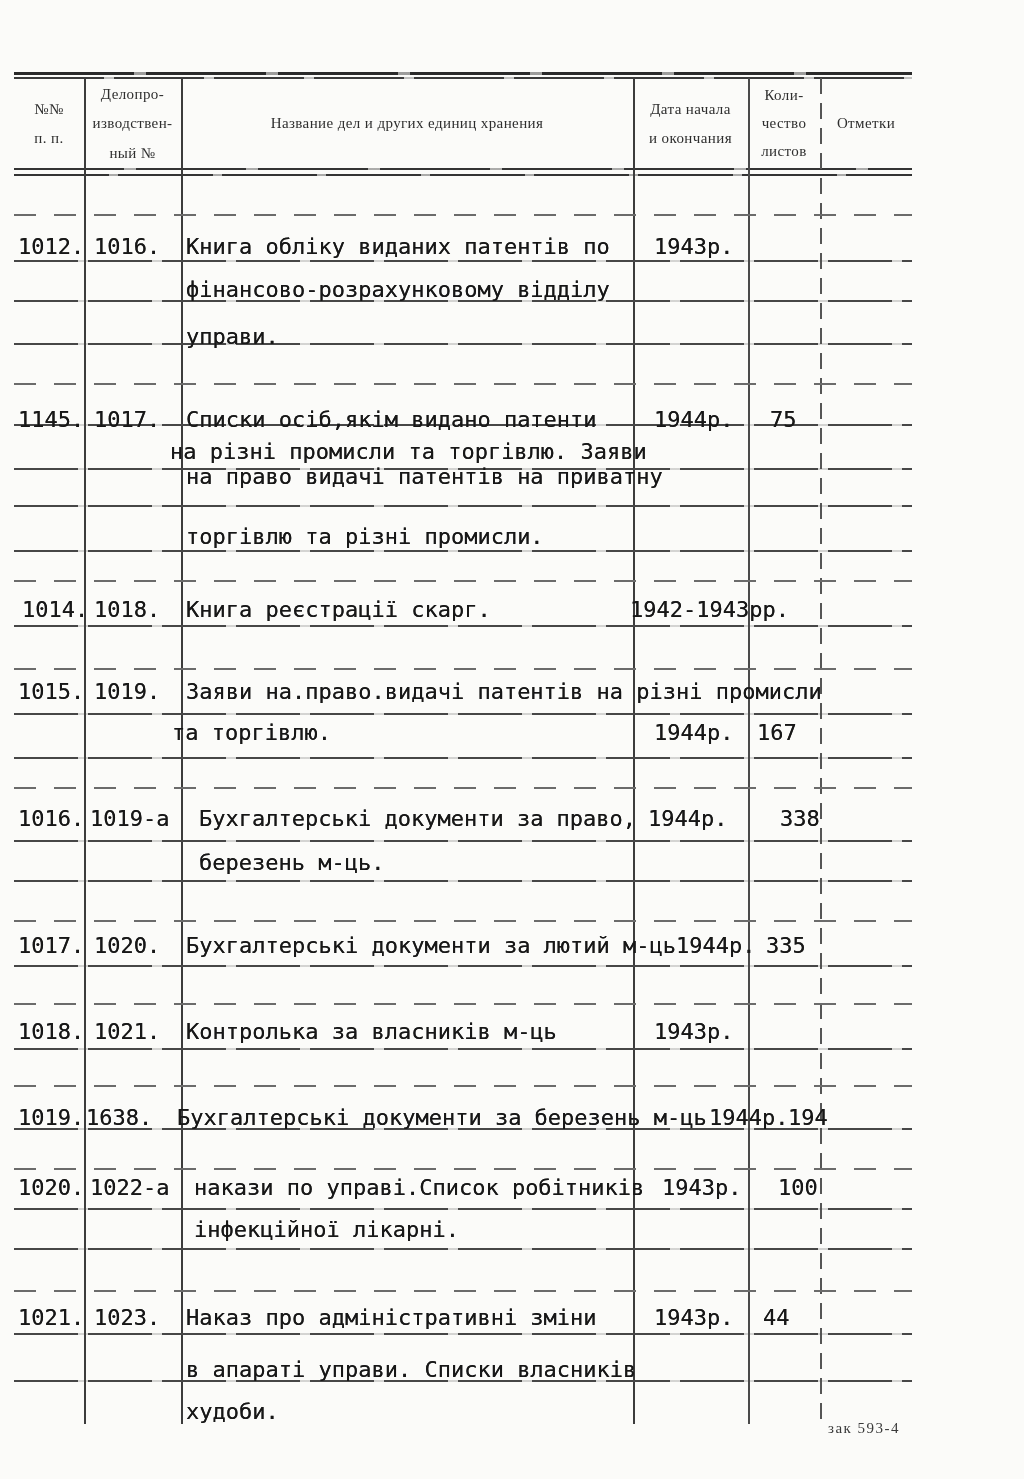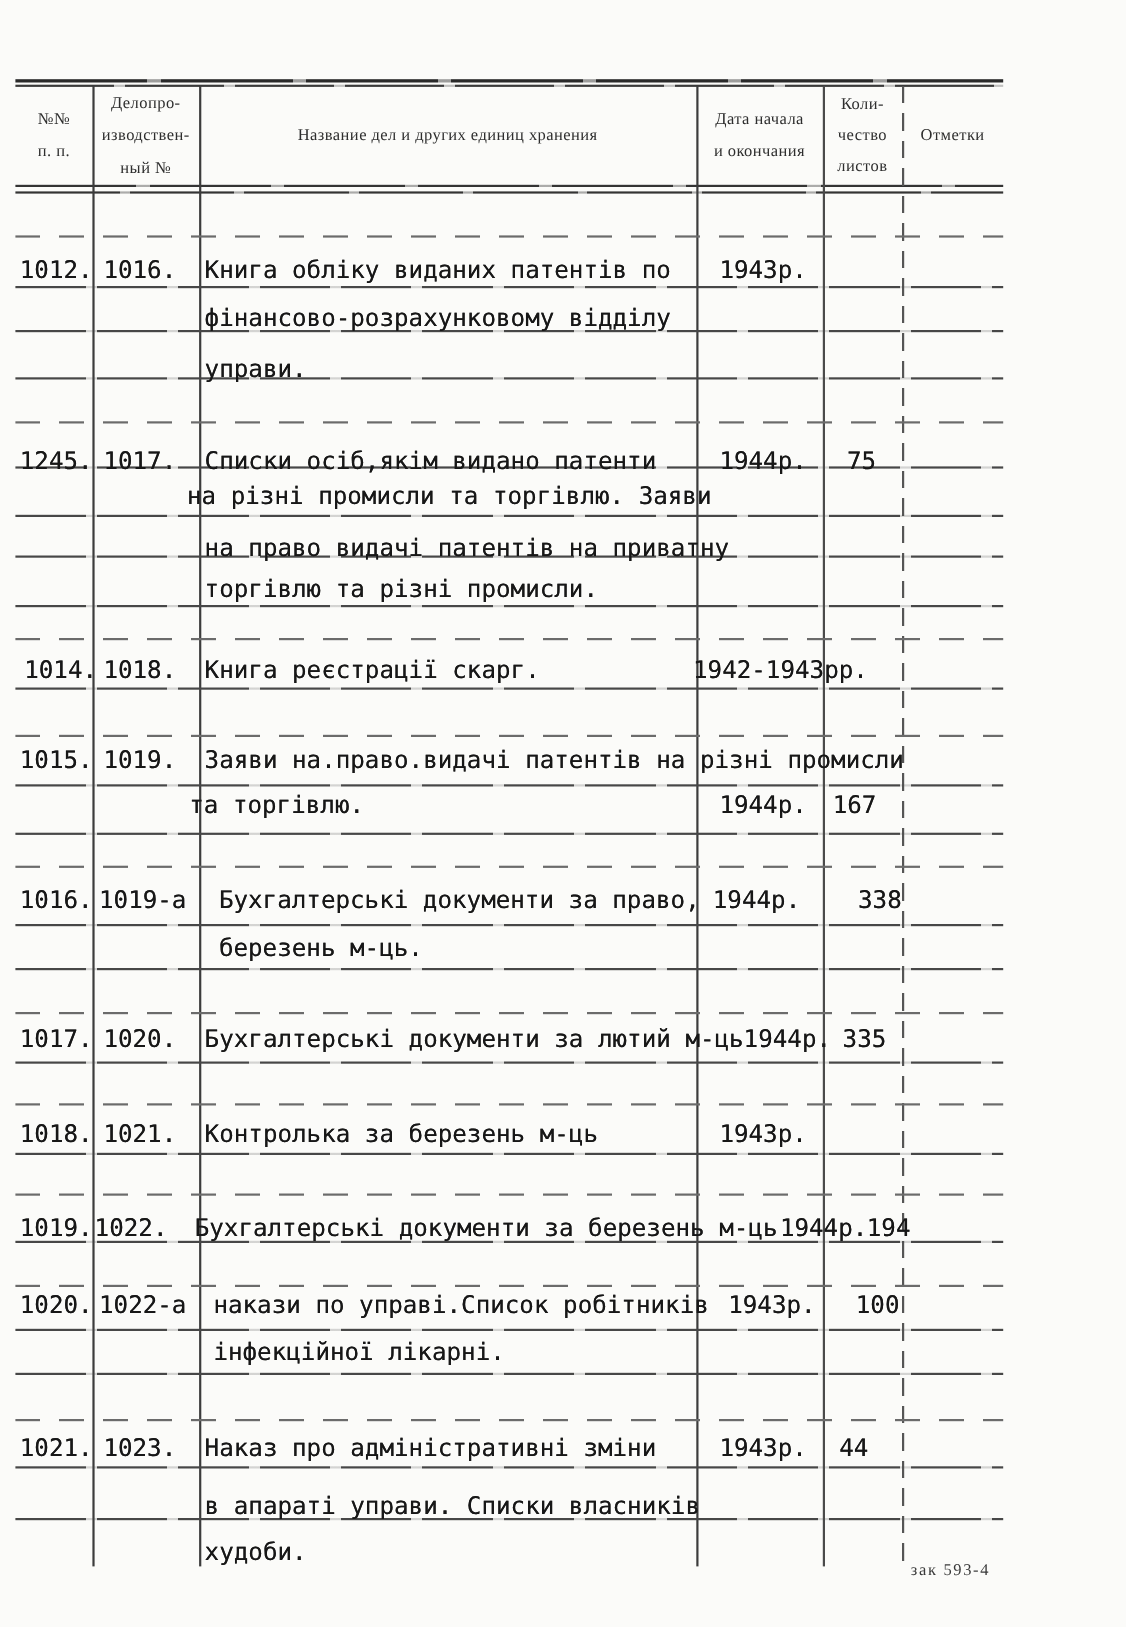--- a/index.html
+++ b/index.html
@@ -99,30 +99,30 @@
       <span style="left:640px">1943р.</span>
     </div>
     <div class="tl" style="top:203px">
       <span style="left:172px">фінансово-розрахунковому відділу</span>
     </div>
     <div class="tl" style="top:250px">
       <span style="left:172px">управи.</span>
     </div>
 
     <div class="tl" style="top:333px">
-      <span style="left:4px">1245.</span>
+      <span style="left:4px">1145.</span>
       <span style="left:80px">1017.</span>
       <span style="left:172px">Списки осіб,якім видано патенти</span>
       <span style="left:640px">1944р.</span>
       <span style="left:756px">75</span>
     </div>
     <div class="tl" style="top:365px">
       <span style="left:156px">на різні промисли та торгівлю. Заяви</span>
     </div>
-    <div class="tl" style="top:412px">
+    <div class="tl" style="top:390px">
       <span style="left:172px">на право видачі патентів на приватну</span>
     </div>
     <div class="tl" style="top:450px">
       <span style="left:172px">торгівлю та різні промисли.</span>
     </div>
 
     <div class="tl" style="top:523px">
       <span style="left:8px">1014.</span>
       <span style="left:80px">1018.</span>
       <span style="left:172px">Книга реєстрації скарг.</span>
@@ -155,27 +155,27 @@
       <span style="left:4px">1017.</span>
       <span style="left:80px">1020.</span>
       <span style="left:172px">Бухгалтерські документи за лютий м-ць</span>
       <span style="left:662px">1944р.</span>
       <span style="left:752px">335</span>
     </div>
 
     <div class="tl" style="top:945px">
       <span style="left:4px">1018.</span>
       <span style="left:80px">1021.</span>
-      <span style="left:172px">Контролька за березень м-ць</span>
+      <span style="left:172px">Контролька за власників м-ць</span>
       <span style="left:640px">1943р.</span>
     </div>
 
     <div class="tl" style="top:1031px">
       <span style="left:4px">1019.</span>
-      <span style="left:72px">1022.</span>
+      <span style="left:72px">1638.</span>
       <span style="left:163px">Бухгалтерські документи за березень м-ць</span>
       <span style="left:695px">1944р.</span>
       <span style="left:774px">194</span>
     </div>
 
     <div class="tl" style="top:1101px">
       <span style="left:4px">1020.</span>
       <span style="left:76px">1022-а</span>
       <span style="left:180px">накази по управі.Список робітників</span>
       <span style="left:648px">1943р.</span>

